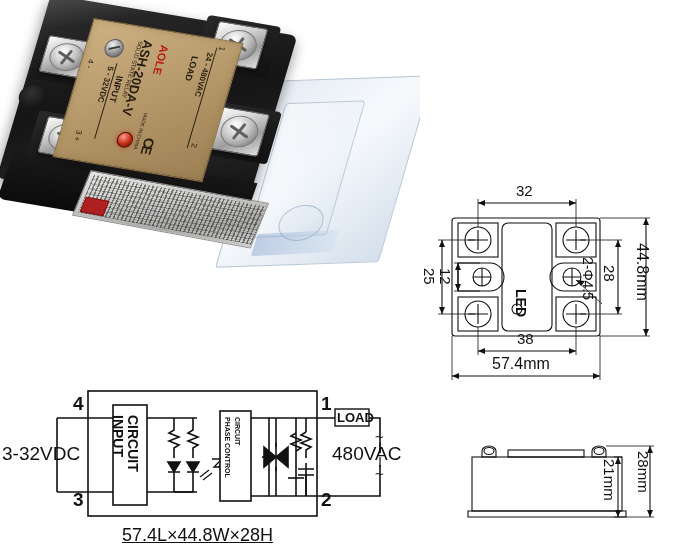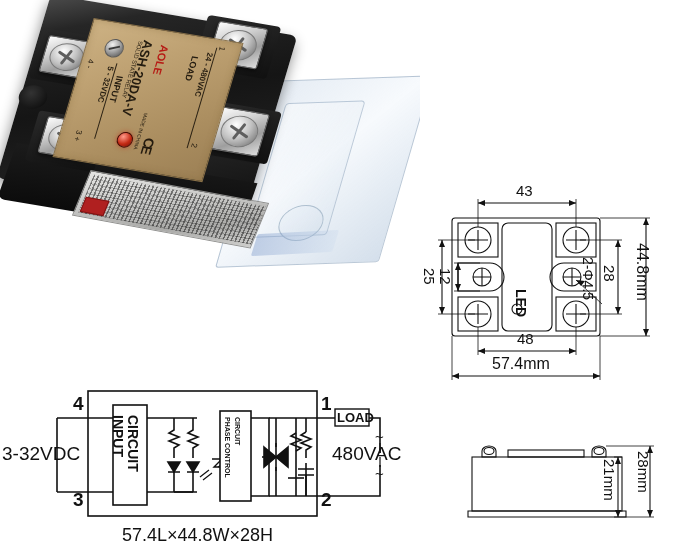--- a/index.html
+++ b/index.html
@@ -217,24 +217,24 @@
 
         <path d="M180 33h50M180 151h50" stroke-width="0.8"></path>
         <path d="M226 33v118"></path>
         <path d="M226 33l-3 7h6zM226 151l-3-7h6z" fill="#111" stroke="none"></path>
 
         <path d="M156 95l26 24" stroke-width="0.8"></path>
         <path d="M156 95l9 1-4 5z" fill="#111" stroke="none"></path>
       </g>
     </svg>
 
-    <span class="dim-label" style="left:96px;top:-3px;font-size:15px;">43</span>
+    <span class="dim-label" style="left:96px;top:-3px;font-size:15px;">32</span>
     <span class="dim-label vert" style="left:18px;top:83px;font-size:15px;">25</span>
     <span class="dim-label vert" style="left:34px;top:83px;font-size:15px;">12</span>
-    <span class="dim-label" style="left:97px;top:145px;font-size:15px;">48</span>
+    <span class="dim-label" style="left:97px;top:145px;font-size:15px;">38</span>
     <span class="dim-label" style="left:72px;top:170px;font-size:16px;">57.4mm</span>
     <span class="dim-label vert" style="left:198px;top:80px;font-size:15px;">28</span>
     <span class="dim-label vert" style="left:231px;top:58px;font-size:16px;">44.8mm</span>
     <span class="dim-label vert" style="left:176px;top:72px;font-size:14px;">2-Φ4.5</span>
     <span class="dim-label vert" style="left:109px;top:104px;font-size:14px;font-weight:700;">LED</span>
   </div>
 
   <div class="panel-circ">
     <svg width="400" height="174" viewBox="0 0 400 174">
       <g fill="none" stroke="#111" stroke-width="1.6">
@@ -297,21 +297,21 @@
     <span class="dim-label" style="left:73px;top:104px;font-size:19px;font-weight:700;">3</span>
     <span class="dim-label" style="left:321px;top:8px;font-size:19px;font-weight:700;">1</span>
     <span class="dim-label" style="left:321px;top:104px;font-size:19px;font-weight:700;">2</span>
 
     <span class="dim-label" style="left:2px;top:58px;font-size:19px;">3-32VDC</span>
     <span class="dim-label" style="left:332px;top:58px;font-size:19px;text-align:right;">480VAC</span>
     <span class="dim-label" style="left:337px;top:25px;font-size:13px;font-weight:700;">LOAD</span>
     <span class="dim-label" style="left:375px;top:43px;font-size:15px;">~</span>
     <span class="dim-label" style="left:375px;top:80px;font-size:15px;">~</span>
 
-    <span class="dim-label" style="left:122px;top:140px;font-size:18px;">57.4L×44.8W×28H</span>
+    <span class="dim-label" style="left:122px;top:140px;font-size:18px;text-decoration:underline;">57.4L×44.8W×28H</span>
   </div>
 
   <div class="panel-side">
     <svg width="235" height="120" viewBox="0 0 235 120">
       <g fill="none" stroke="#111" stroke-width="1.1">
 
         <rect x="12" y="32" width="150" height="54"></rect>
 
         <path d="M8 86h158v6H8z"></path>
 

